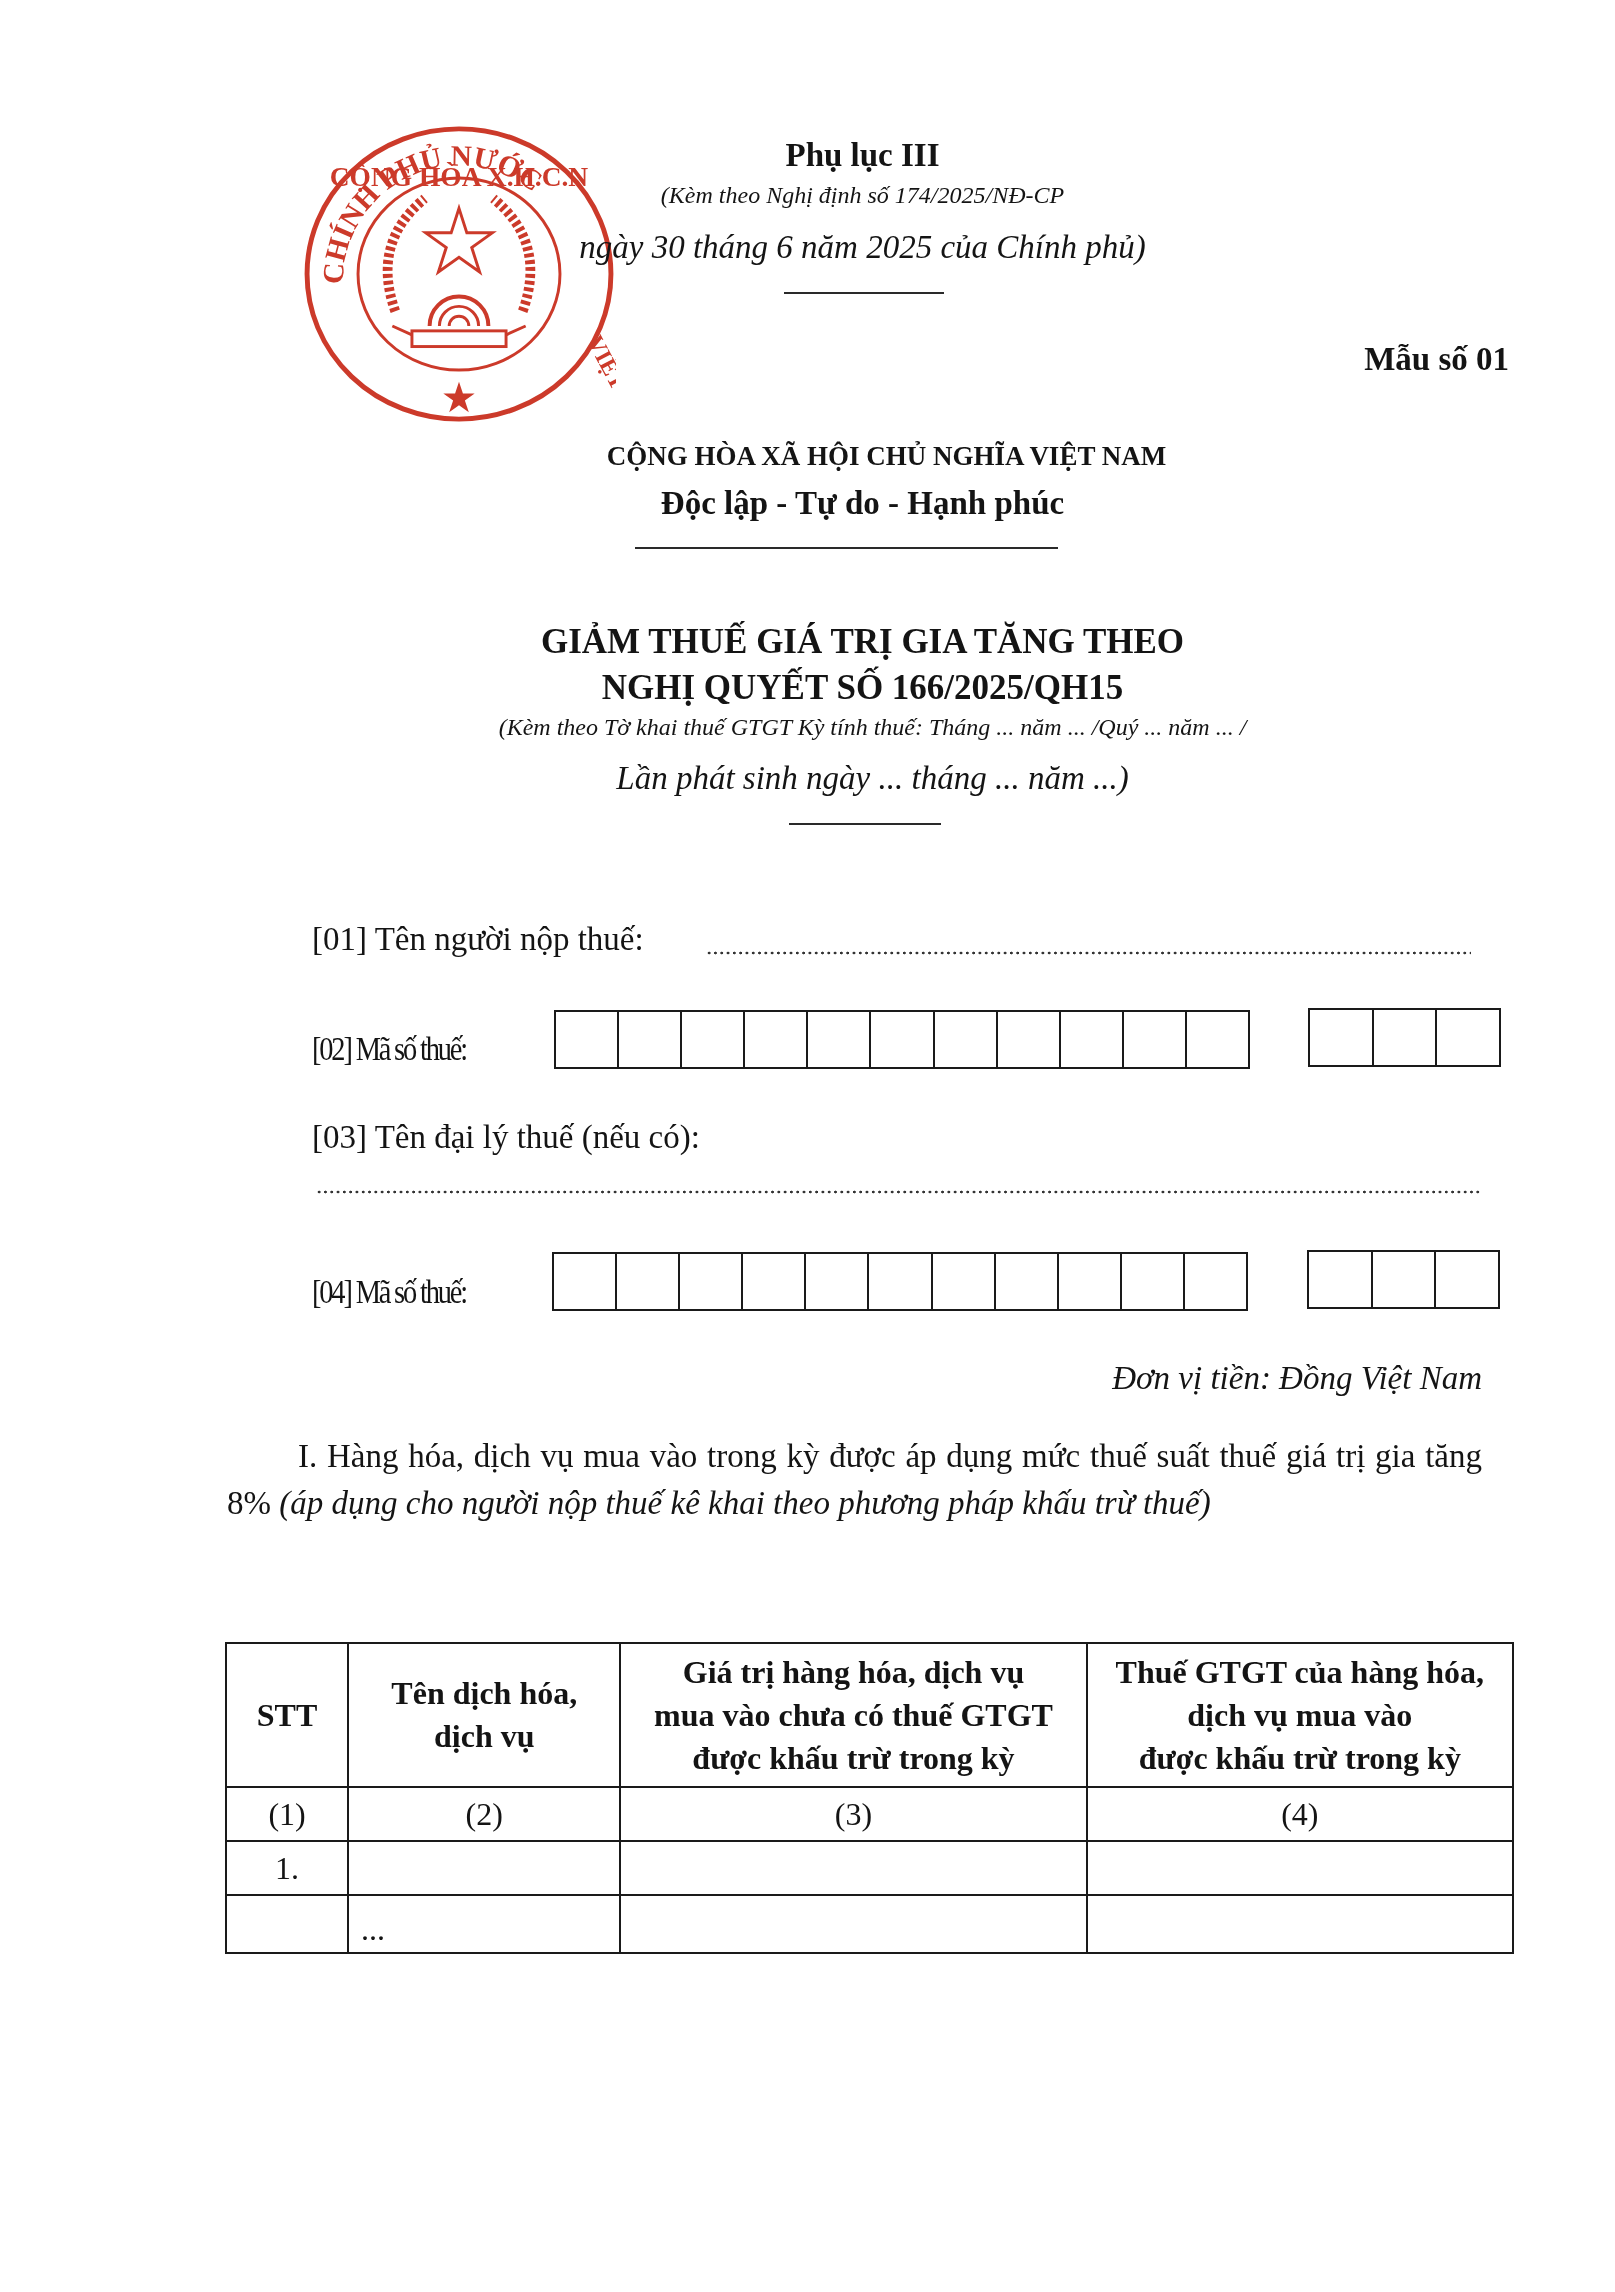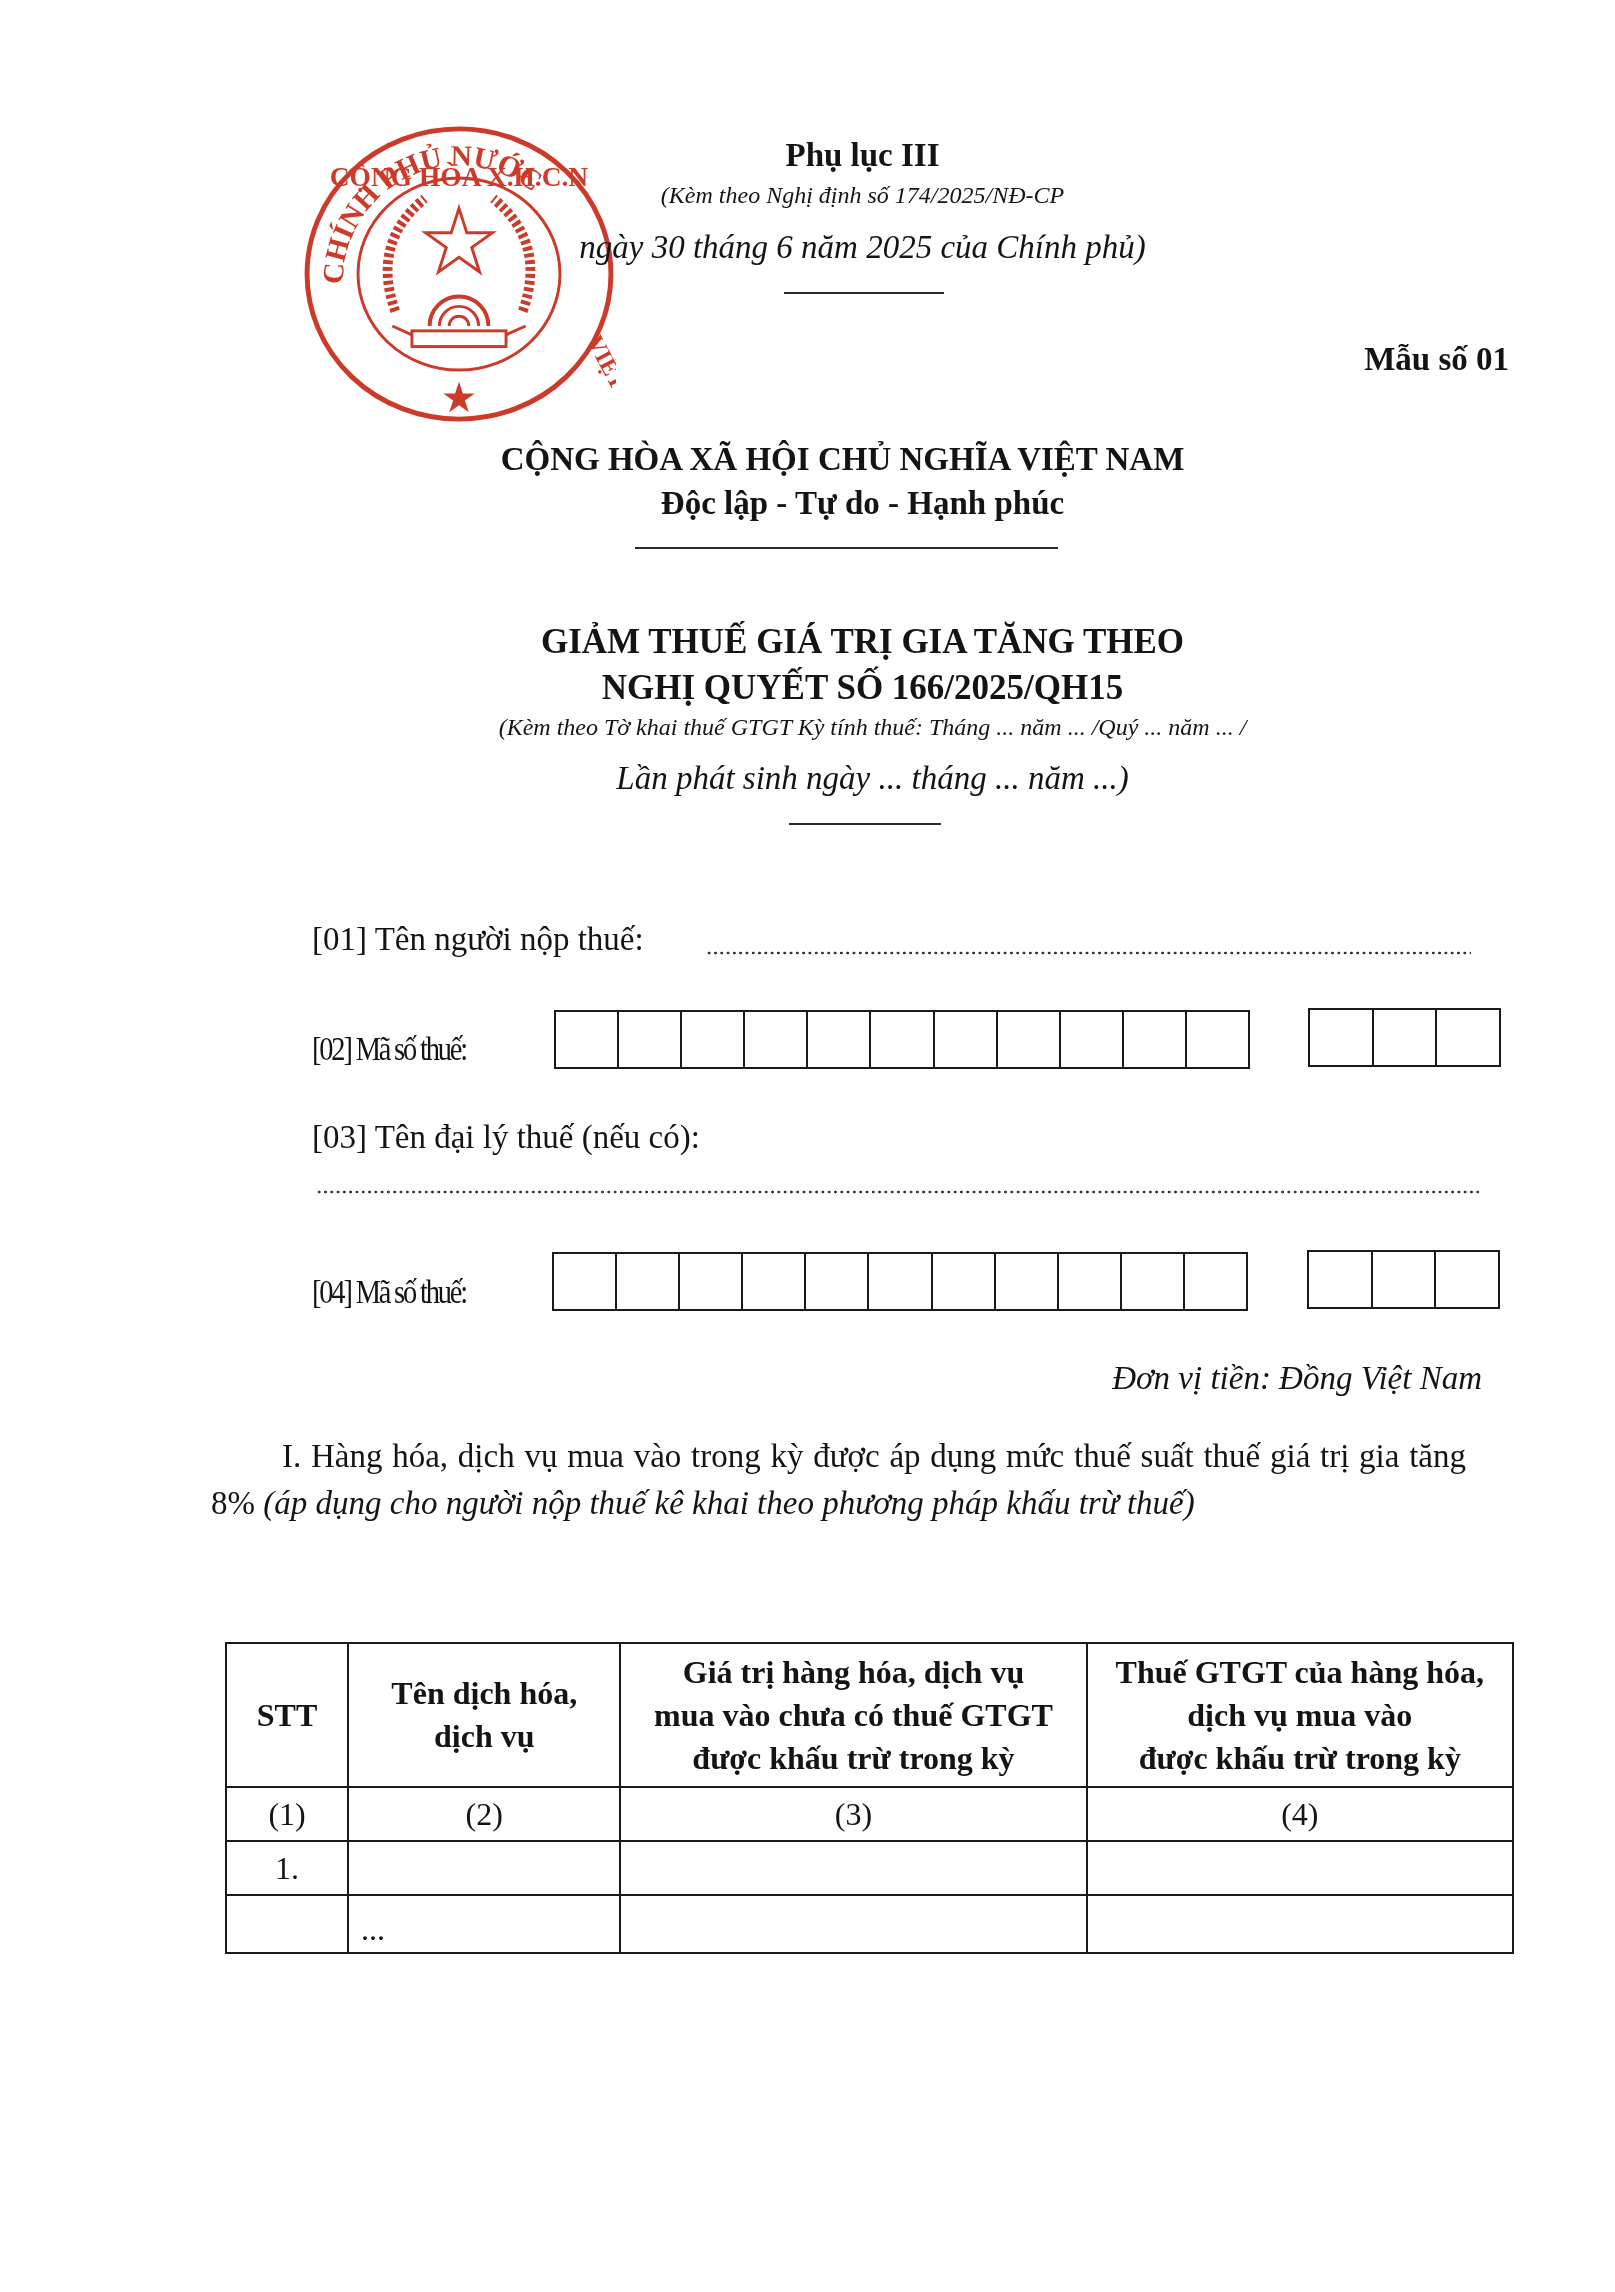--- a/index.html
+++ b/index.html
@@ -13,40 +13,40 @@
 
   
   #stamp { left: 302px; top: 125px; width: 314px; height: 299px; }
 
   
   #appendix-title { left: 549px; top: 137px; width: 627px; font-size: 33px; }
   #appendix-line1 { left: 544px; top: 182px; width: 637px; font-size: 24px; }
   #appendix-line2 { left: 529px; top: 229px; width: 667px; font-size: 33px; }
   #form-number { left: 1274px; top: 341px; width: 235px; font-size: 33px; text-align: right; }
 
-  #nation { left: 372px; top: 441px; width: 941px; font-size: 33px; }
+  #nation { left: 416px; top: 441px; width: 941px; font-size: 27px; }
   #motto { left: 392px; top: 485px; width: 941px; font-size: 33px; }
 
   #doc-title-1 { left: 294px; top: 622px; width: 1137px; font-size: 35px; }
   #doc-title-2 { left: 294px; top: 668px; width: 1137px; font-size: 35px; }
   #doc-sub-1 { left: 196px; top: 714px; width: 1353px; font-size: 24px; }
   #doc-sub-2 { left: 196px; top: 760px; width: 1353px; font-size: 33px; font-style: italic; }
 
   .field-label { font-size: 33px; white-space: nowrap; }
   .dots { position: absolute; height: 3.9px;
           background-image: radial-gradient(circle, #333 1.2px, transparent 1.6px);
           background-size: 6.3px 3.9px; background-repeat: repeat-x; }
 
   .mst-label { font-size: 33px; letter-spacing: -2.5px; white-space: nowrap; transform: scaleX(0.86); transform-origin: left center; }
   .cells { position: absolute; display: flex; border: 2.9px solid #1a1a1a; height: 59px; box-sizing: border-box; }
   .cells .cell { flex: 1; border-right: 2px solid #1a1a1a; }
   .cells .cell:last-child { border-right: none; }
 
   #currency { left: 882px; top: 1360px; width: 600px; font-size: 33px; text-align: right; }
-  #section-para { left: 211px; top: 1433px; width: 1255px; font-size: 33px; line-height: 47px; text-align: justify; text-align-last: left; }
+  #section-para { left: 227px; top: 1433px; width: 1255px; font-size: 33px; line-height: 47px; text-align: justify; text-align-last: left; }
   #section-para .indent { display: inline-block; width: 71px; }
 
   table#vat-table { position: absolute; left: 225px; top: 1642px; width: 1289px; border-collapse: collapse; font-size: 32px; }
   #vat-table td, #vat-table th { border: 2px solid #1a1a1a; padding: 0 3.9px; text-align: center; vertical-align: middle; }
   #vat-table th { font-weight: bold; line-height: 43px; height: 142px; }
   #vat-table tr.num-row td { height: 52px; }
   #vat-table tr.data-row td { height: 52px; }
   #vat-table tr.total-row td { height: 52px; font-weight: bold; }
   .col1 { width: 114px; } .col2 { width: 269px; } .col3 { width: 468px; } .col4 { width: 427px; }
   .td-left { text-align: left !important; padding-left: 11.8px !important; }

